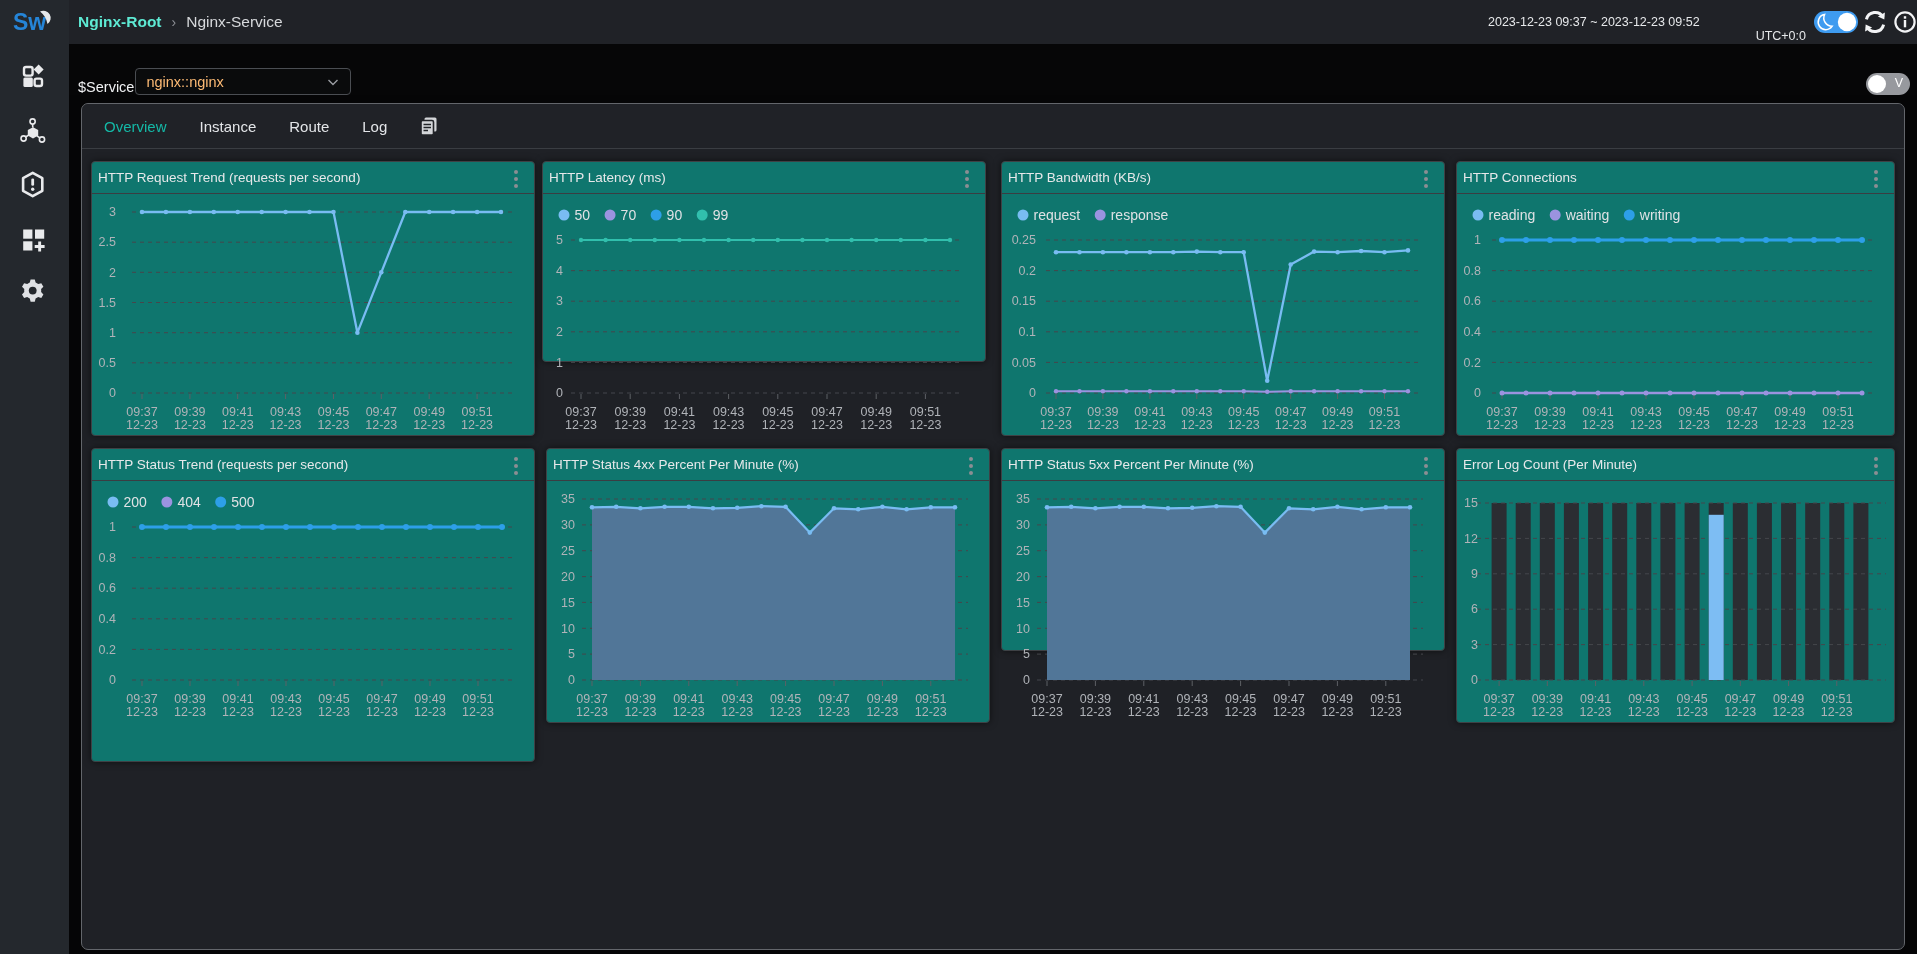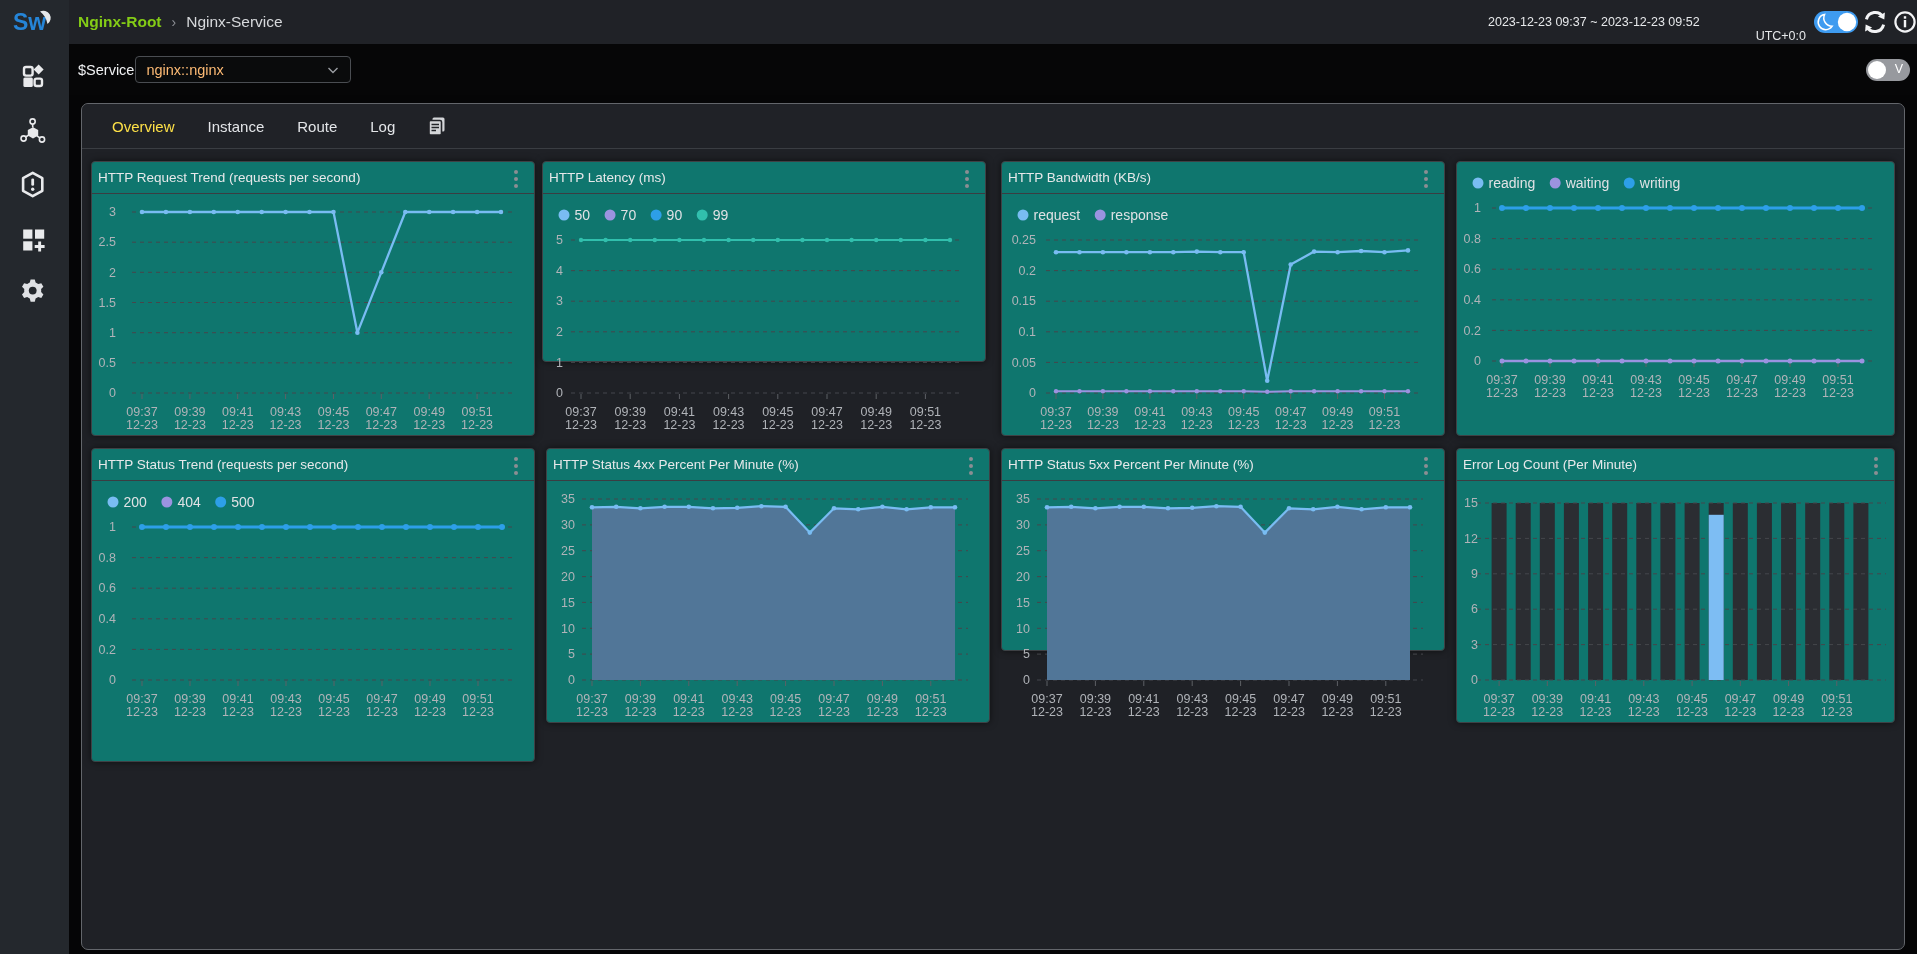--- a/index.html
+++ b/index.html
@@ -1,37 +1,37 @@
 <!DOCTYPE html>
 <html><head><meta charset="utf-8"><title>SkyWalking</title>
 <style>
 * { margin:0; padding:0; box-sizing:border-box; }
 body { width:1917px; height:954px; background:#050506; font-family:"Liberation Sans", sans-serif; overflow:hidden; position:relative; }
 .sidebar { position:absolute; left:0; top:0; width:69px; height:954px; background:#24282d; z-index:5; }
 .header { position:absolute; left:69px; top:0; width:1848px; height:44px; background:#202227; display:flex; align-items:center; }
-.bc1 { color:#84cc16; font-size:15.5px; font-weight:bold; margin-left:9px; }
+.bc1 { color:#5eead4; font-size:15.5px; font-weight:bold; margin-left:9px; }
 .bcsep { color:#8d9095; font-size:14px; margin:0 10px; }
 .bc2 { color:#d7d9dc; font-size:15.5px; }
 .hspacer { flex:1; }
 .hdate { color:#e6e8ea; font-size:12.5px; }
 .hutc { color:#e6e8ea; font-size:12.5px; margin-left:56px;margin-top:28px; }
 .htoggle { margin-left:8px; display:inline-flex; align-items:center; }
 .hicon { margin-left:5px; display:inline-flex; align-items:center; }
 .hicon:last-child { margin-left:6px; margin-right:0; }
-.svcbar { position:absolute; left:69px; top:44px; width:1848px; height:51px; background:#060607; display:flex; align-items:center; }
+.svcbar { position:absolute; left:69px; top:44px; width:1848px; height:51px; background:#060607; display:flex; align-items:flex-end; }
 .svclabel { color:#f0f1f3; font-size:14.5px; margin-left:9px; }
 .svcsel { margin-left:1px; width:216px; height:27px; border:1px solid #4a4d52; border-radius:4px; background:#0a0b0c; color:#fdba74; font-size:14.5px; display:flex; align-items:center; padding:0 10px; }
 .svcsel .chev { margin-left:auto; display:inline-flex; }
 .vtoggle { margin-left:auto; margin-right:7px; width:44px; height:22px; border-radius:11px; background:#97999e; position:relative; }
 .vtoggle .knob { position:absolute; left:2px; top:2px; width:18px; height:18px; border-radius:50%; background:#fff; }
 .vtoggle .vlab { position:absolute; right:7px; top:3px; color:#fff; font-size:12.5px; }
 .panel { position:absolute; left:81px; top:103px; width:1824px; height:847px; background:#1f2126; border:1px solid #63666b; border-radius:7px; }
 .tabbar { position:absolute; left:0; top:0; width:100%; height:45px; background:#202227; border-bottom:1px solid #3a3d42; border-radius:7px 7px 0 0; display:flex; align-items:center; }
 .tab { font-size:15px; color:#e3e5e8; margin-left:33px; }
-.tab.active { color:#fde047; margin-left:30px; }
+.tab.active { color:#14b8a6; margin-left:22px; }
 .tabicon { margin-left:31px; display:inline-flex; }
 .card { position:absolute; background:#0f766e; border:1px solid #3e4145; border-radius:4px; box-shadow:0 0 7px rgba(0,0,0,0.55); }
 .ctitle { height:32px; border-bottom:1px solid #3a3d42; display:flex; align-items:center; color:#e7e8ea; font-size:13.5px; padding-left:6px; position:relative; }
 .ctitle .kebab { position:absolute; right:14px; top:3px; }
 .cchart { display:block; }
 </style></head>
 <body>
 <div class="sidebar">
 <svg width="69" height="954" viewBox="0 0 69 954" font-family="Liberation Sans, sans-serif">
   <text x="13" y="30" font-size="23" font-weight="bold" fill="#2585d8">Sw</text>
@@ -351,20 +351,28 @@
         <circle cx="265.2" cy="186.8" r="2.3" fill="#79bcf2"></circle>
         <circle cx="288.7" cy="70.5" r="2.3" fill="#79bcf2"></circle>
         <circle cx="312.1" cy="57.6" r="2.3" fill="#79bcf2"></circle>
         <circle cx="335.6" cy="58.2" r="2.3" fill="#79bcf2"></circle>
         <circle cx="359.1" cy="57.0" r="2.3" fill="#79bcf2"></circle>
         <circle cx="382.5" cy="58.2" r="2.3" fill="#79bcf2"></circle>
         <circle cx="406.0" cy="56.4" r="2.3" fill="#79bcf2"></circle>
       </svg>
     </div>
     <div class="card" style="left:1374px;top:57px;width:439px;height:275px">
+      <div class="ctitle">
+        <span>HTTP Connections</span>
+        <svg class="kebab" width="8" height="28" viewBox="0 0 8 28">
+          <circle cx="4" cy="7" r="2" fill="#8b8e93"></circle>
+          <circle cx="4" cy="14" r="2" fill="#8b8e93"></circle>
+          <circle cx="4" cy="21" r="2" fill="#8b8e93"></circle>
+        </svg>
+      </div>
       <svg class="cchart" width="437" height="241" viewBox="0 0 437 241" font-family="Liberation Sans, sans-serif">
         <circle cx="21" cy="21" r="5.5" fill="#79bcf2"></circle>
         <text x="31.5" y="26" fill="#e0e2e5" font-size="14">reading</text>
         <circle cx="98.19" cy="21" r="5.5" fill="#9b93e0"></circle>
         <text x="108.7" y="26" fill="#e0e2e5" font-size="14">waiting</text>
         <circle cx="172.25799999999998" cy="21" r="5.5" fill="#2d9fe8"></circle>
         <text x="182.8" y="26" fill="#e0e2e5" font-size="14">writing</text>
         <line x1="35" y1="46.0" x2="418" y2="46.0" stroke="#45474c" stroke-width="1" stroke-dasharray="4 4"></line>
         <text x="24" y="50.2" fill="#b0b3b8" font-size="12.5" text-anchor="end">1</text>
         <line x1="35" y1="76.6" x2="418" y2="76.6" stroke="#45474c" stroke-width="1" stroke-dasharray="4 4"></line>

